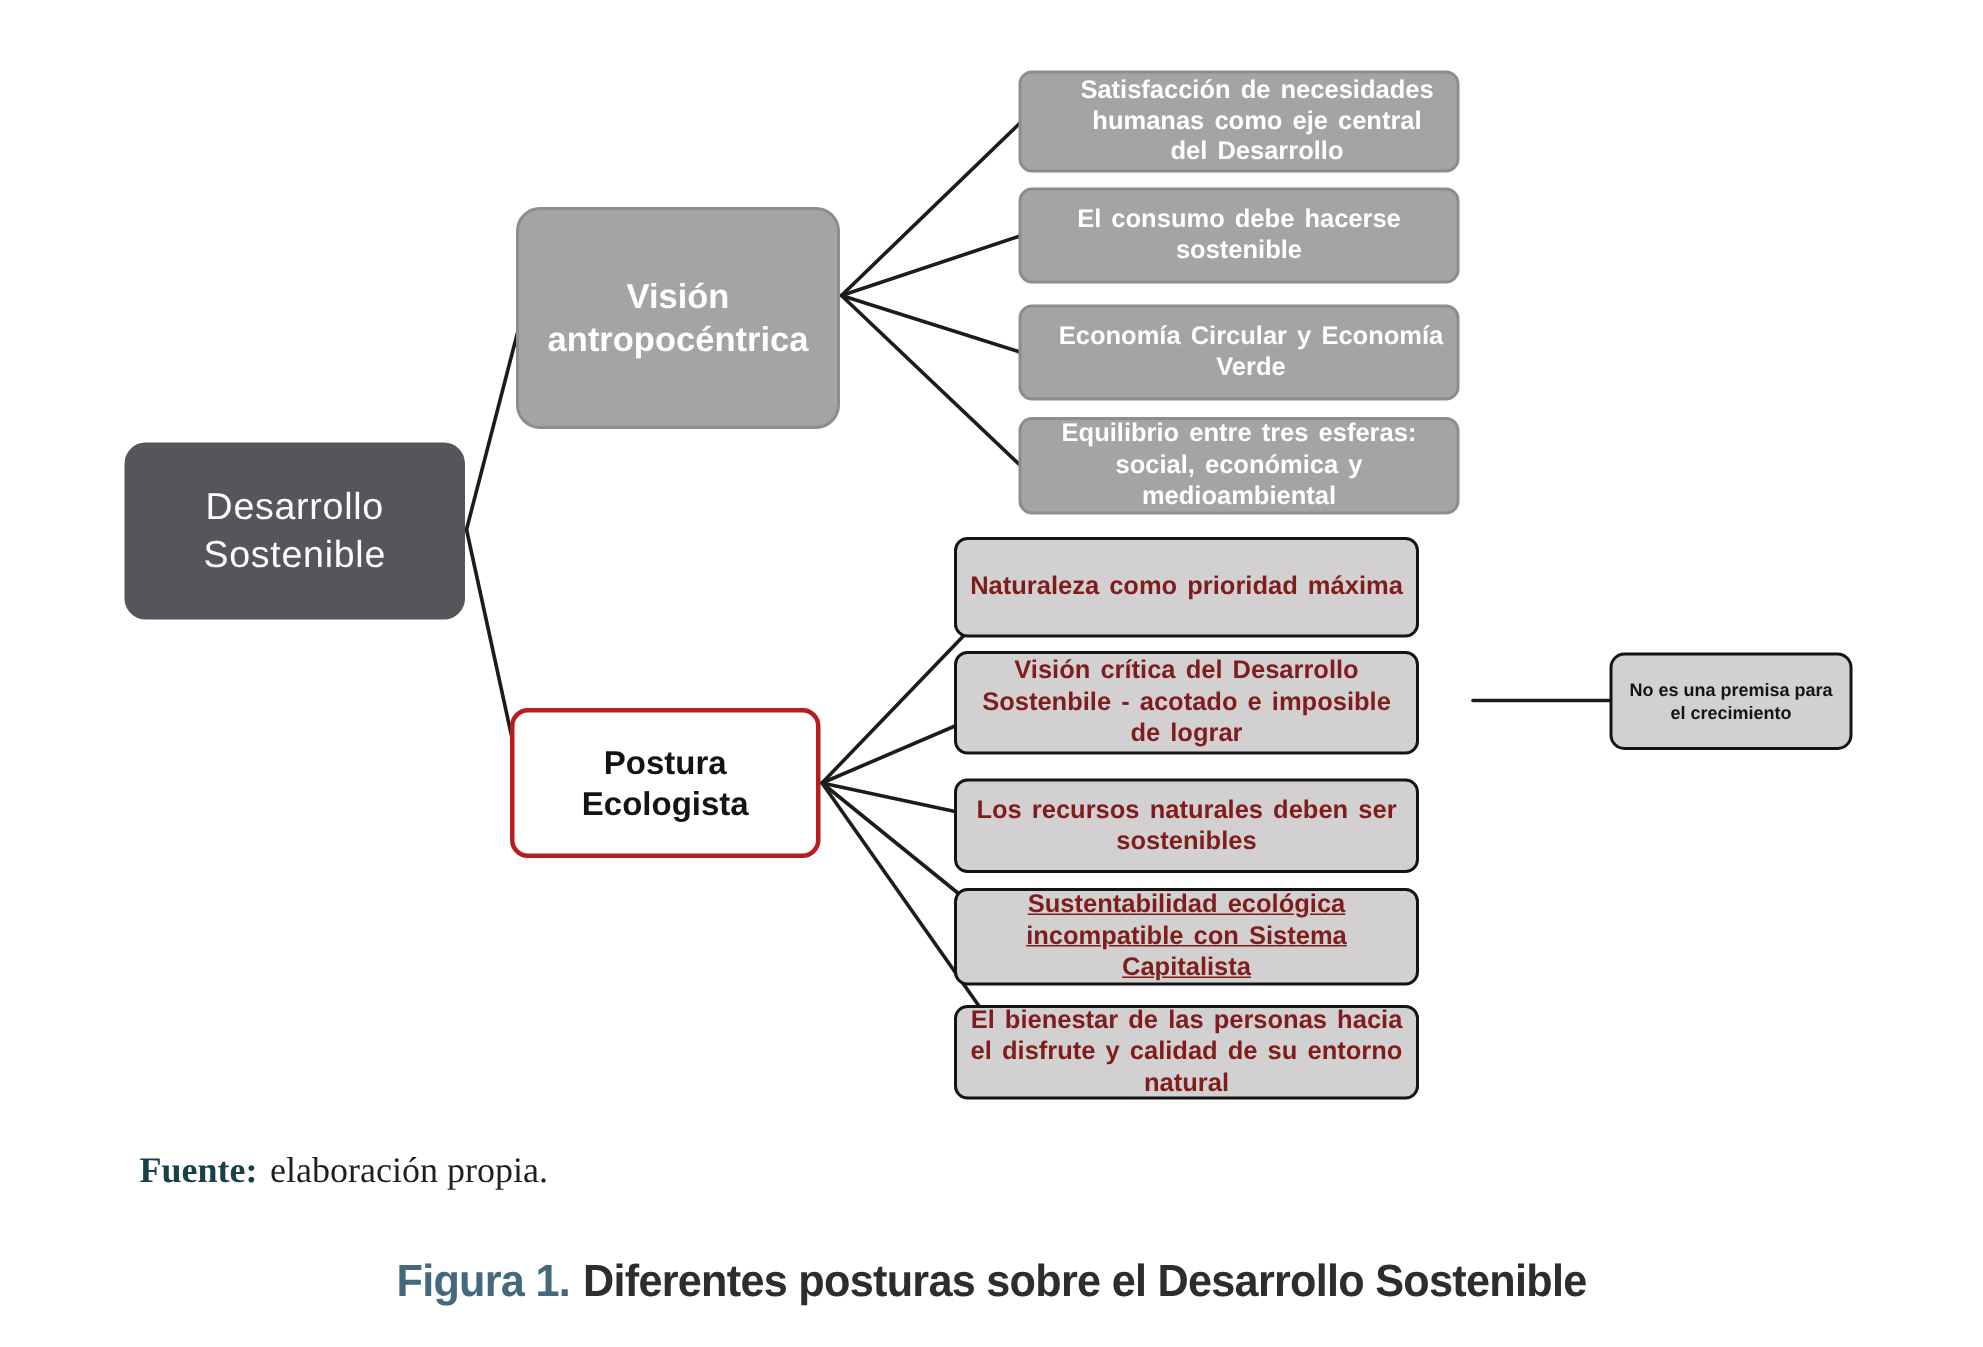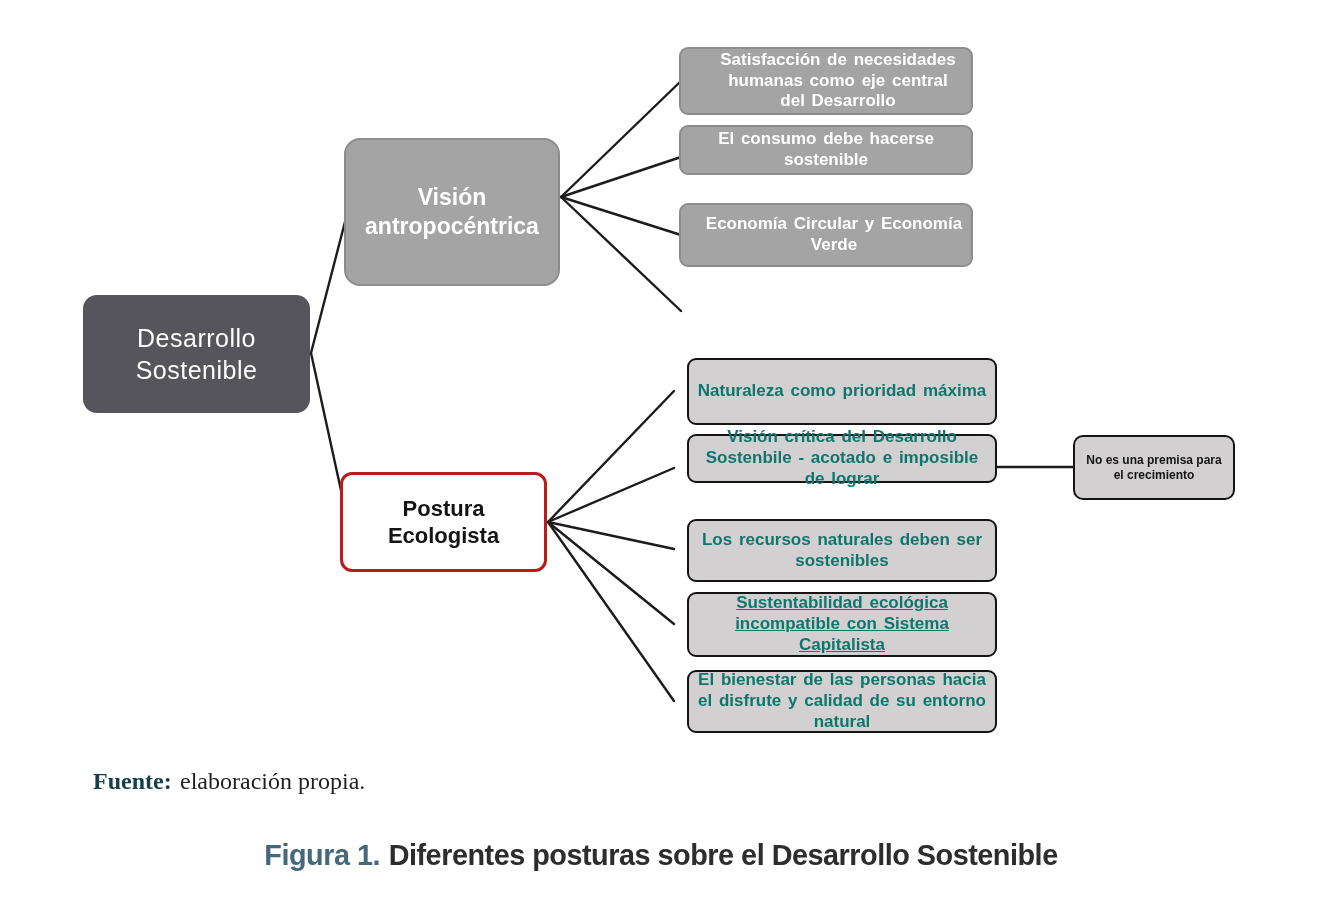--- a/index.html
+++ b/index.html
@@ -45,30 +45,30 @@
     border:3px solid #b91c1c;
     border-radius:12px;font-size:22px;line-height:1.25;
   }
   .child{font-size:17px;line-height:1.22;word-spacing:2px;border-radius:9px;}
   .child-anthro{
     left:679px;width:294px;
     background:var(--gray-fill);color:#fff;
     border:2px solid var(--gray-border);
   }
   .child-eco{
-    left:687px;width:310px;
-    background:var(--light-fill);color:#0f766e;
+    left:636px;width:310px;
+    background:var(--light-fill);color:#7f1d1d;
     border:2.5px solid #141414;
   }
   .a1{top:47px;height:68px;padding-left:32px;}
-  .a2{top:125px;height:50px;}
+  .a2{top:125px;height:64px;}
   .a3{top:203px;height:64px;padding-left:24px;}
   .a4{top:278px;height:65px;}
   .e1{top:358px;height:67px;}
-  .e2{top:434px;height:49px;}
+  .e2{top:434px;height:69px;}
   .e3{top:519px;height:63px;}
   .e4{top:592px;height:65px;text-decoration:underline;}
   .e5{top:670px;height:63px;}
   .node-leaf{
     left:1073px;top:435px;width:162px;height:65px;
     background:var(--light-fill);color:#141414;
     border:2.5px solid #141414;border-radius:10px;
     font-size:12px;line-height:1.2;
   }
   .source-note{
@@ -110,20 +110,21 @@
     </g>
   </svg>
 
   <div class="node node-root">Desarrollo Sostenible</div>
 
   <div class="node branch-anthro">Visión antropocéntrica</div>
 
   <div class="node child child-anthro a1">Satisfacción de necesidades humanas como eje central del Desarrollo</div>
   <div class="node child child-anthro a2">El consumo debe hacerse sostenible</div>
   <div class="node child child-anthro a3">Economía Circular y Economía Verde</div>
+  <div class="node child child-anthro a4">Equilibrio entre tres esferas: social, económica y medioambiental</div>
 
   <div class="node branch-eco">Postura Ecologista</div>
 
   <div class="node child child-eco e1">Naturaleza como prioridad máxima</div>
   <div class="node child child-eco e2">Visión crítica del Desarrollo Sostenbile - acotado e imposible de lograr</div>
   <div class="node child child-eco e3">Los recursos naturales deben ser sostenibles</div>
   <div class="node child child-eco e4">Sustentabilidad ecológica incompatible con Sistema Capitalista</div>
   <div class="node child child-eco e5">El bienestar de las personas hacia el disfrute y calidad de su entorno natural</div>
 
   <div class="node node-leaf">No es una premisa para el crecimiento</div>

